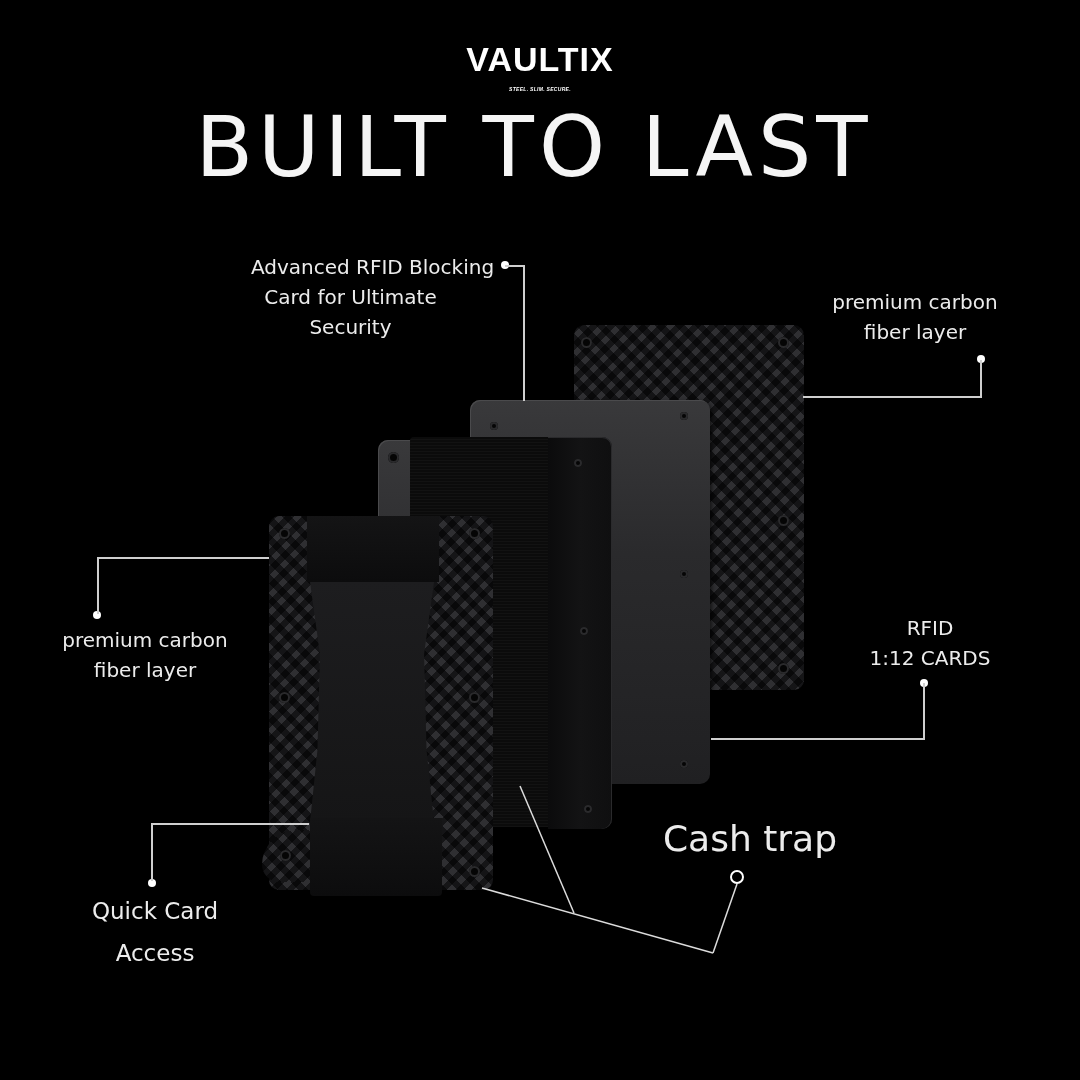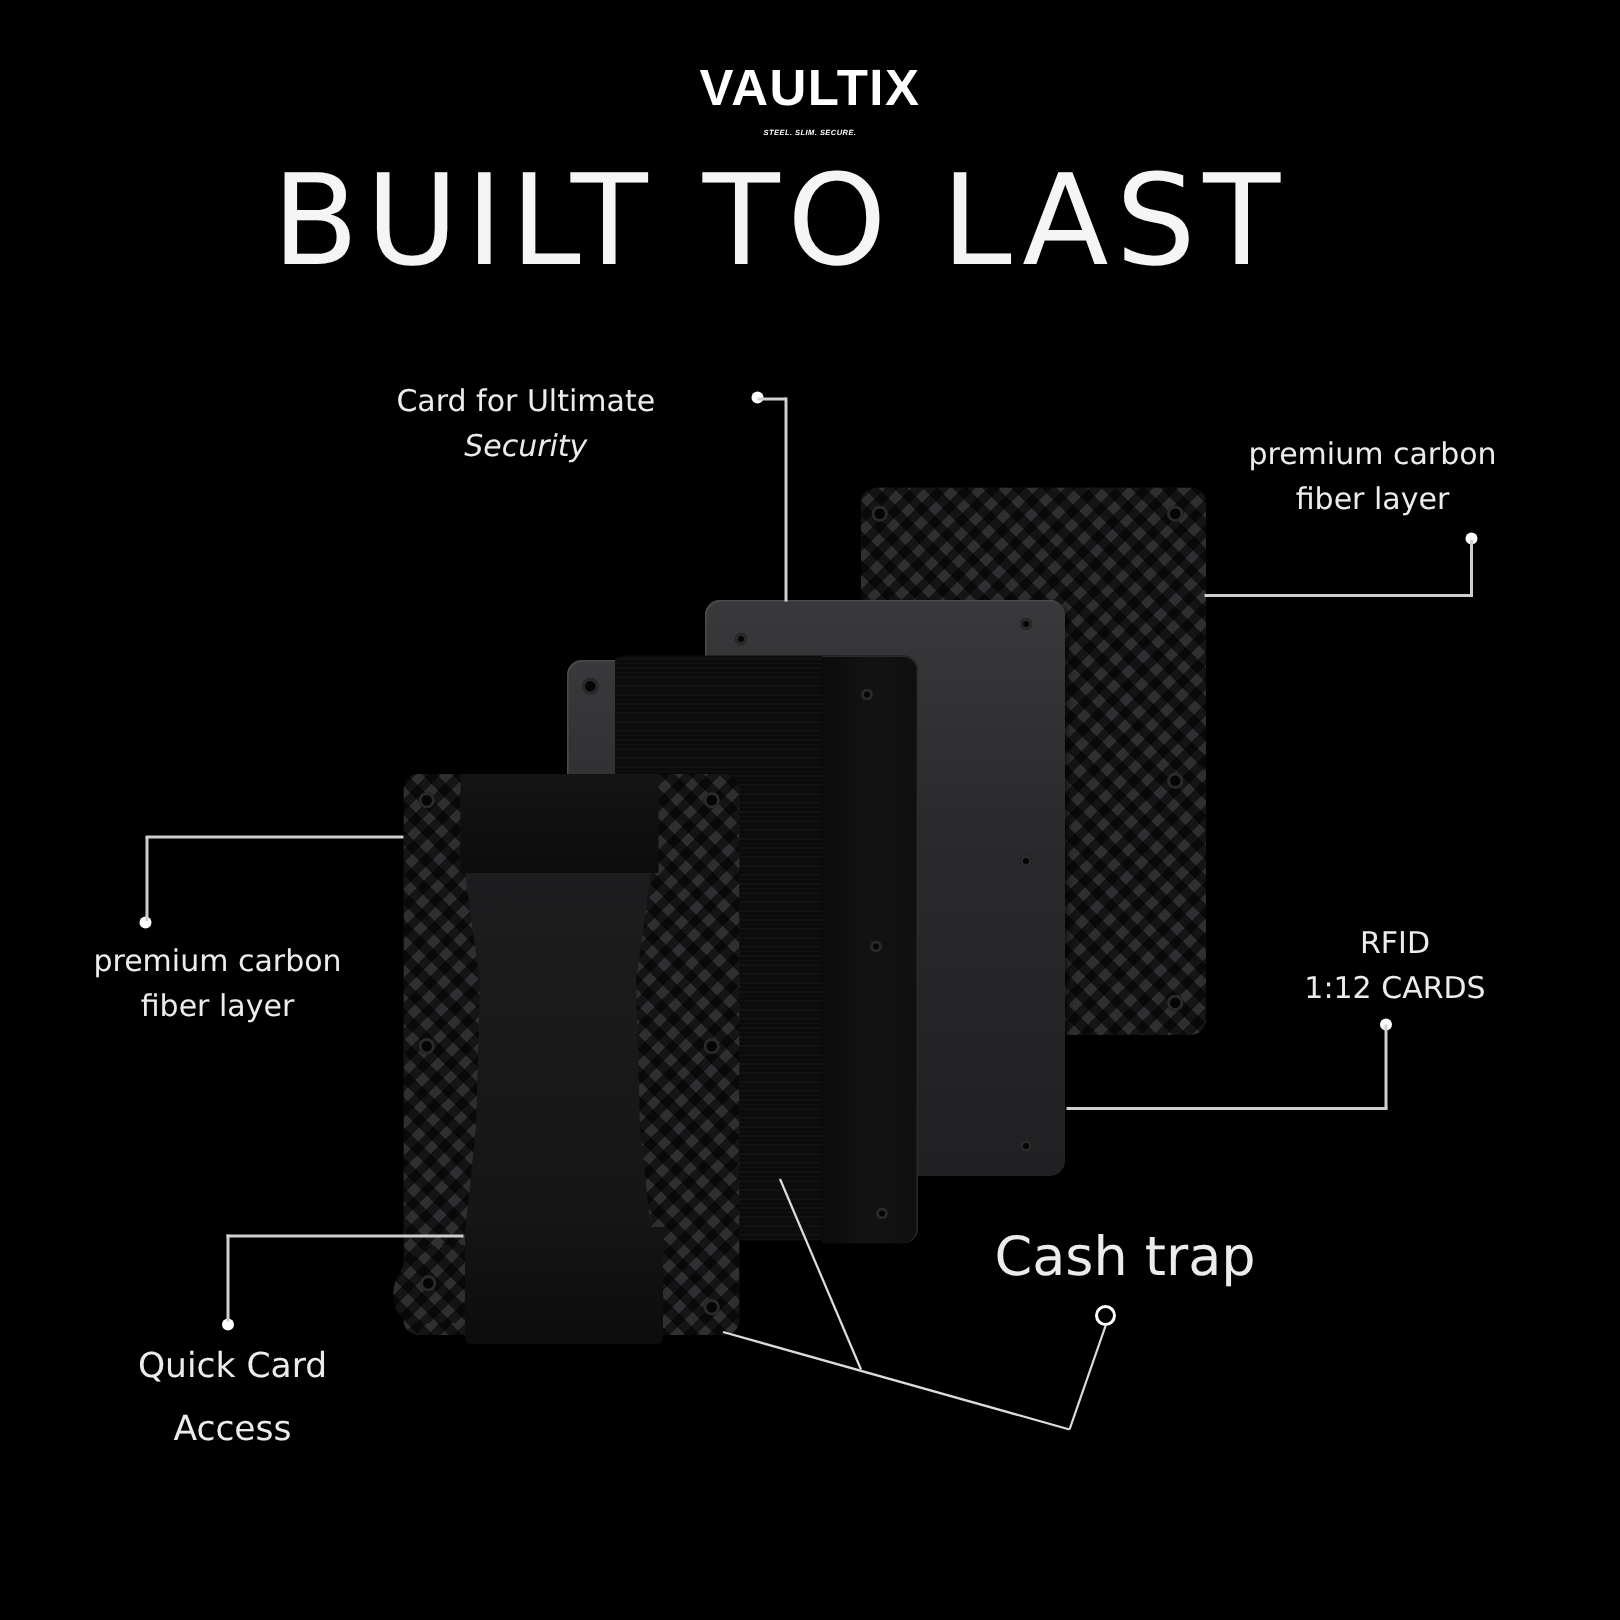--- a/index.html
+++ b/index.html
@@ -6,21 +6,21 @@
     body { width:1080px; height:1080px; position:relative; overflow:hidden;
            font-family:"DejaVu Sans", sans-serif; color:#f2f2f2; }
     .abs { position:absolute; }
 
     .logo { left:0; width:1080px; top:40px; text-align:center;
             font-family:"Liberation Sans", sans-serif; font-weight:900; font-size:34px;
             letter-spacing:1px; color:#fff; }
     .tagline { left:0; width:1080px; top:86px; text-align:center;
                font-family:"Liberation Sans", sans-serif; font-weight:700; font-style:italic;
                font-size:5px; letter-spacing:0.3px; color:#fff; }
-    .headline { left:0; width:1020px; top:98px; text-align:center; padding-left:10px;
+    .headline { left:14px; width:1020px; top:98px; text-align:center; padding-left:10px;
                 font-family:"DejaVu Sans", sans-serif; font-weight:400; font-size:84px;
                 letter-spacing:5px; color:#f5f5f5; }
 
     .label { color:#ececec; text-align:center; line-height:30px; font-size:20px; }
     .label.big { font-size:23px; line-height:42px; }
     .label.mid { font-size:36px; }
 
     .line { background:#cfcfcf; }
     .dot { width:8px; height:8px; border-radius:50%; background:#fff; }
     .ring { width:10px; height:10px; border-radius:50%; border:2px solid #fff; background:#000; }
@@ -117,22 +117,23 @@
 <div class="abs line" style="left:151px;top:823px;width:158px;height:2px;"></div>
 
 <svg class="abs" style="left:0;top:0;" width="1080" height="1080">
   <line x1="482" y1="888" x2="713" y2="953" stroke="#dcdcdc" stroke-width="1.5"></line>
   <line x1="520" y1="786" x2="574" y2="913" stroke="#dcdcdc" stroke-width="1.5"></line>
   <line x1="713" y1="953" x2="737" y2="884" stroke="#dcdcdc" stroke-width="1.5"></line>
 </svg>
 <div class="abs ring" style="left:730px;top:870px;"></div>
 
 <div class="abs label" style="left:225px;top:252px;width:295px;">
+  <div>Advanced RFID Blocking</div>
   <div style="margin-left:-44px;">Card for Ultimate</div>
-  <div style="margin-left:-44px;font-style:italic;">Security</div>
+  <div style="margin-left:-44px;">Security</div>
 </div>
 
 <div class="abs label" style="left:815px;top:287px;width:200px;">
   <div>premium carbon</div>
   <div>fiber layer</div>
 </div>
 
 <div class="abs label" style="left:45px;top:625px;width:200px;">
   <div>premium carbon</div>
   <div>fiber layer</div>

